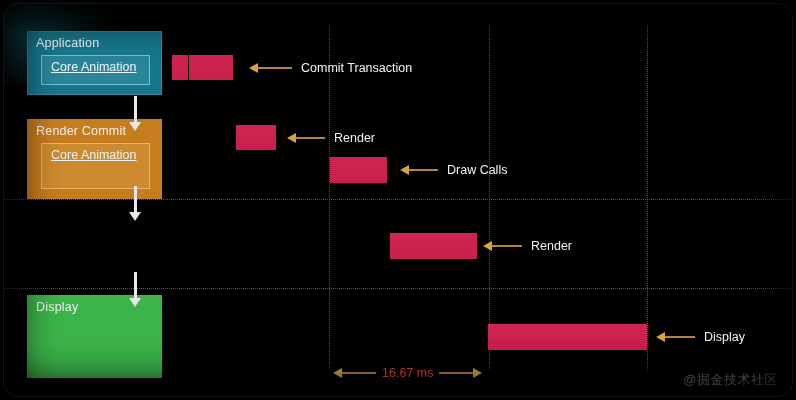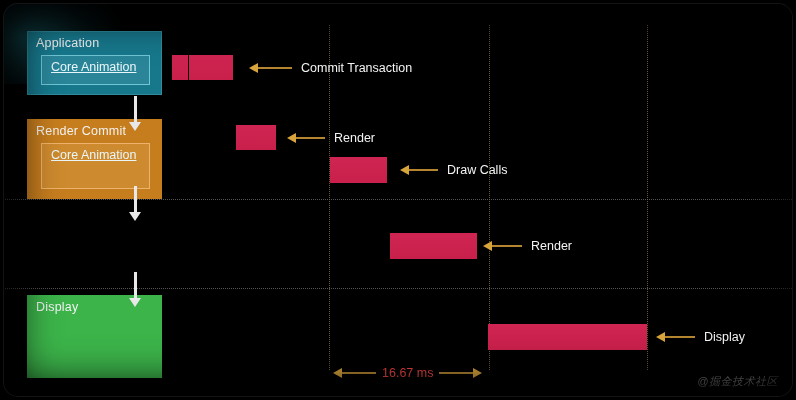--- a/index.html
+++ b/index.html
@@ -210,25 +210,24 @@
     font-size: 12.5px;
     color: #ef4444;
     margin: 17px 6px;
     white-space: nowrap;
   }
 
   #watermark {
     position: absolute;
     right: 14px;
     bottom: 7px;
-    font-size: 11px;
+    font-size: 13px;
     color: #6a6a6a;
     letter-spacing: 0.5px;
     white-space: nowrap;
-    font-style: italic;
   }
 </style>
 </head>
 <body>
 
 <div id="stage">
   <div id="frame">
 
     <div id="glow-tl"></div>
 

